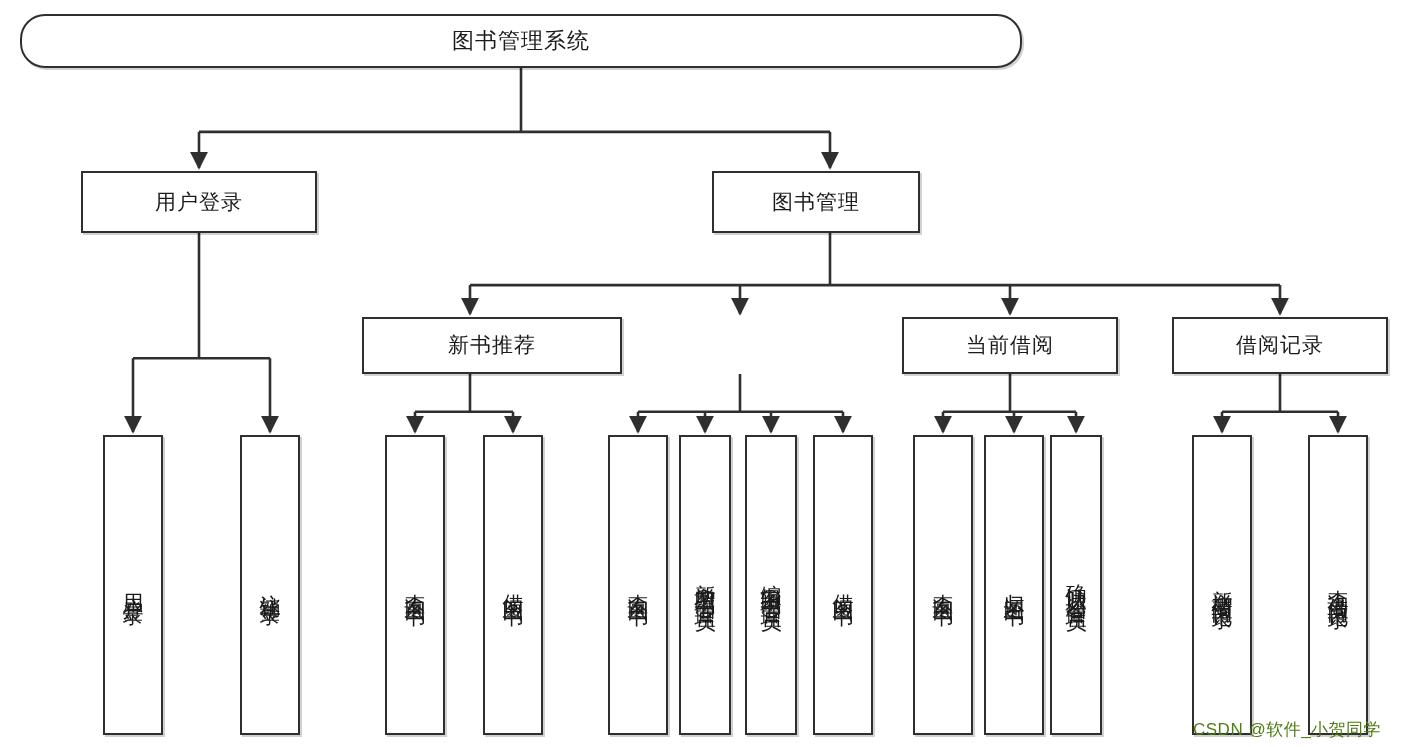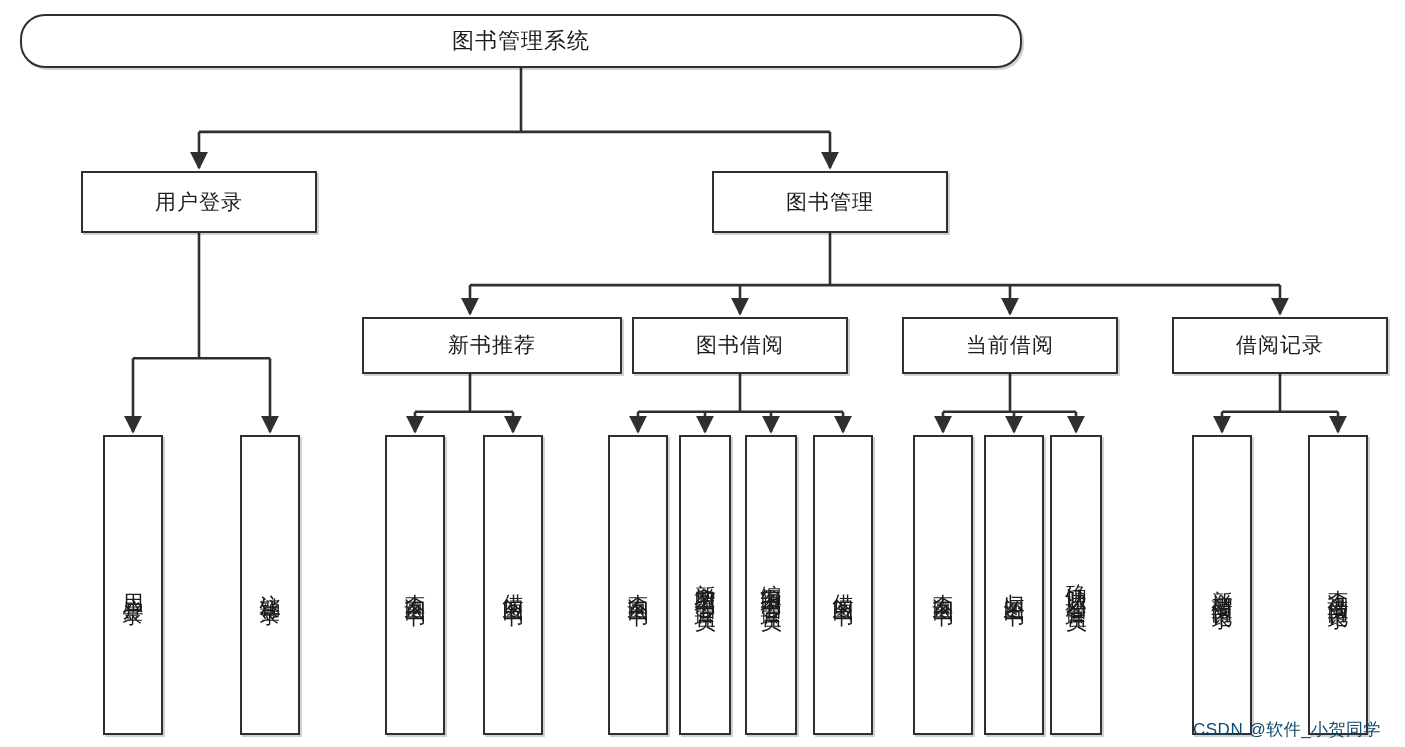--- a/index.html
+++ b/index.html
@@ -27,21 +27,21 @@
   .v-node .lbl{
     writing-mode:vertical-rl;
     text-orientation:upright;
     font-size:21px;
     letter-spacing:4px;
     line-height:1.05;
     white-space:nowrap;
   }
   .watermark{
     position:absolute;
-    color:#0c4a6e;
+    color:#4d7c0f;
     font-size:17px;
     letter-spacing:0.5px;
     white-space:nowrap;
     pointer-events:none;
     text-align:right;
   }
 </style>
 </head>
 <body>
 
@@ -90,29 +90,26 @@
       </g>
   </svg>
 
   <div class="node root h-node" id="n-root" style="left: 20px; top: 14px; width: 1002px; height: 54px; border-radius: 25px;">
     <span class="lbl">图书管理系统</span>
   </div>
 
   <div class="node h-node" id="n-user-login" style="left: 81px; top: 171px; width: 236px; height: 62px;">
     <span class="lbl">用户登录</span>
   </div>
-  <div class="node h-node" id="n-book-manage" style="left: 712px; top: 171px; width: 236px; height: 62px; justify-content: center;">
+  <div class="node h-node" id="n-book-manage" style="left: 712px; top: 171px; width: 208px; height: 62px; justify-content: center;">
     <span class="lbl">图书管理</span>
   </div>
 
   <div class="node h-node" id="n-new-book-rec" style="left: 362px; top: 317px; width: 260px; height: 57px;">
     <span class="lbl">新书推荐</span>
-  </div>
-  <div class="node h-node" id="n-book-borrow" style="left: 632px; top: 317px; width: 216px; height: 57px;">
-    <span class="lbl">图书借阅</span>
   </div>
   <div class="node h-node" id="n-borrow-record" style="left: 1172px; top: 317px; width: 216px; height: 57px;">
     <span class="lbl">借阅记录</span>
   </div>
   <div class="node h-node" id="n-current-borrow" style="left: 902px; top: 317px; width: 216px; height: 57px;">
     <span class="lbl">当前借阅</span>
   </div>
 
   <div class="node v-node" id="n-leaf-user-login" style="left: 103px; top: 435px; width: 60px; height: 300px;">
     <span class="lbl">用户登录</span>

